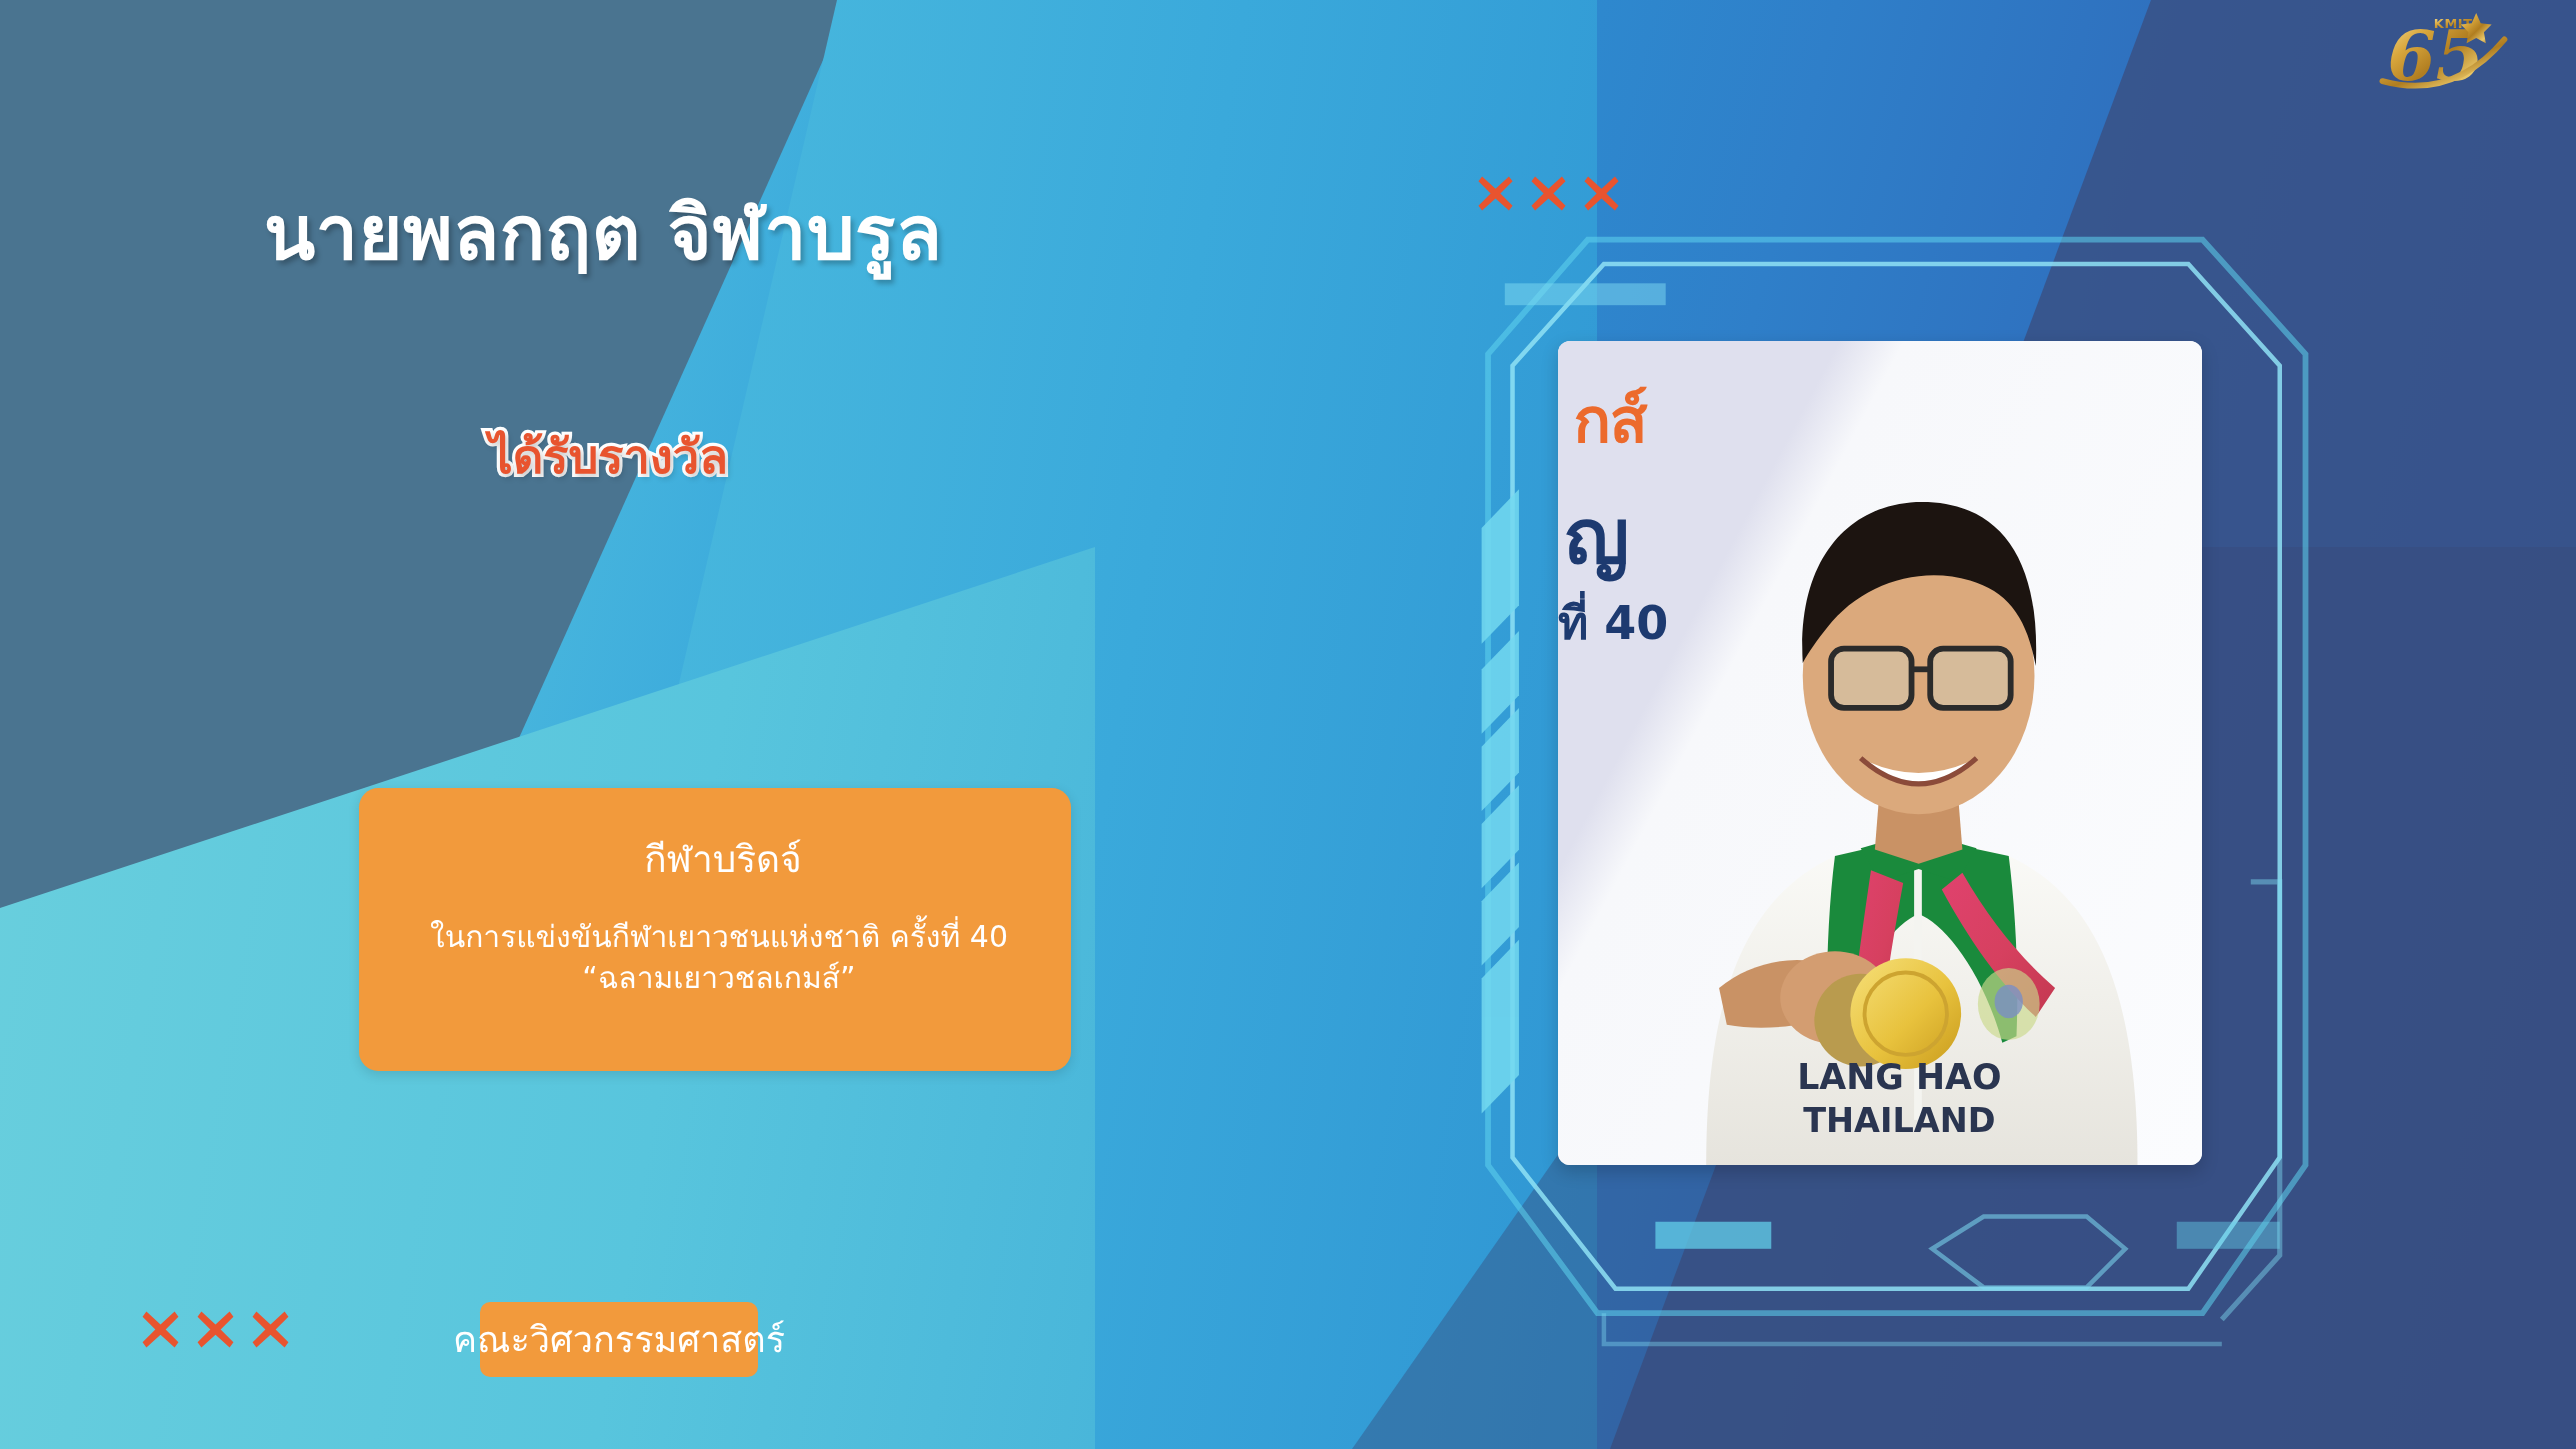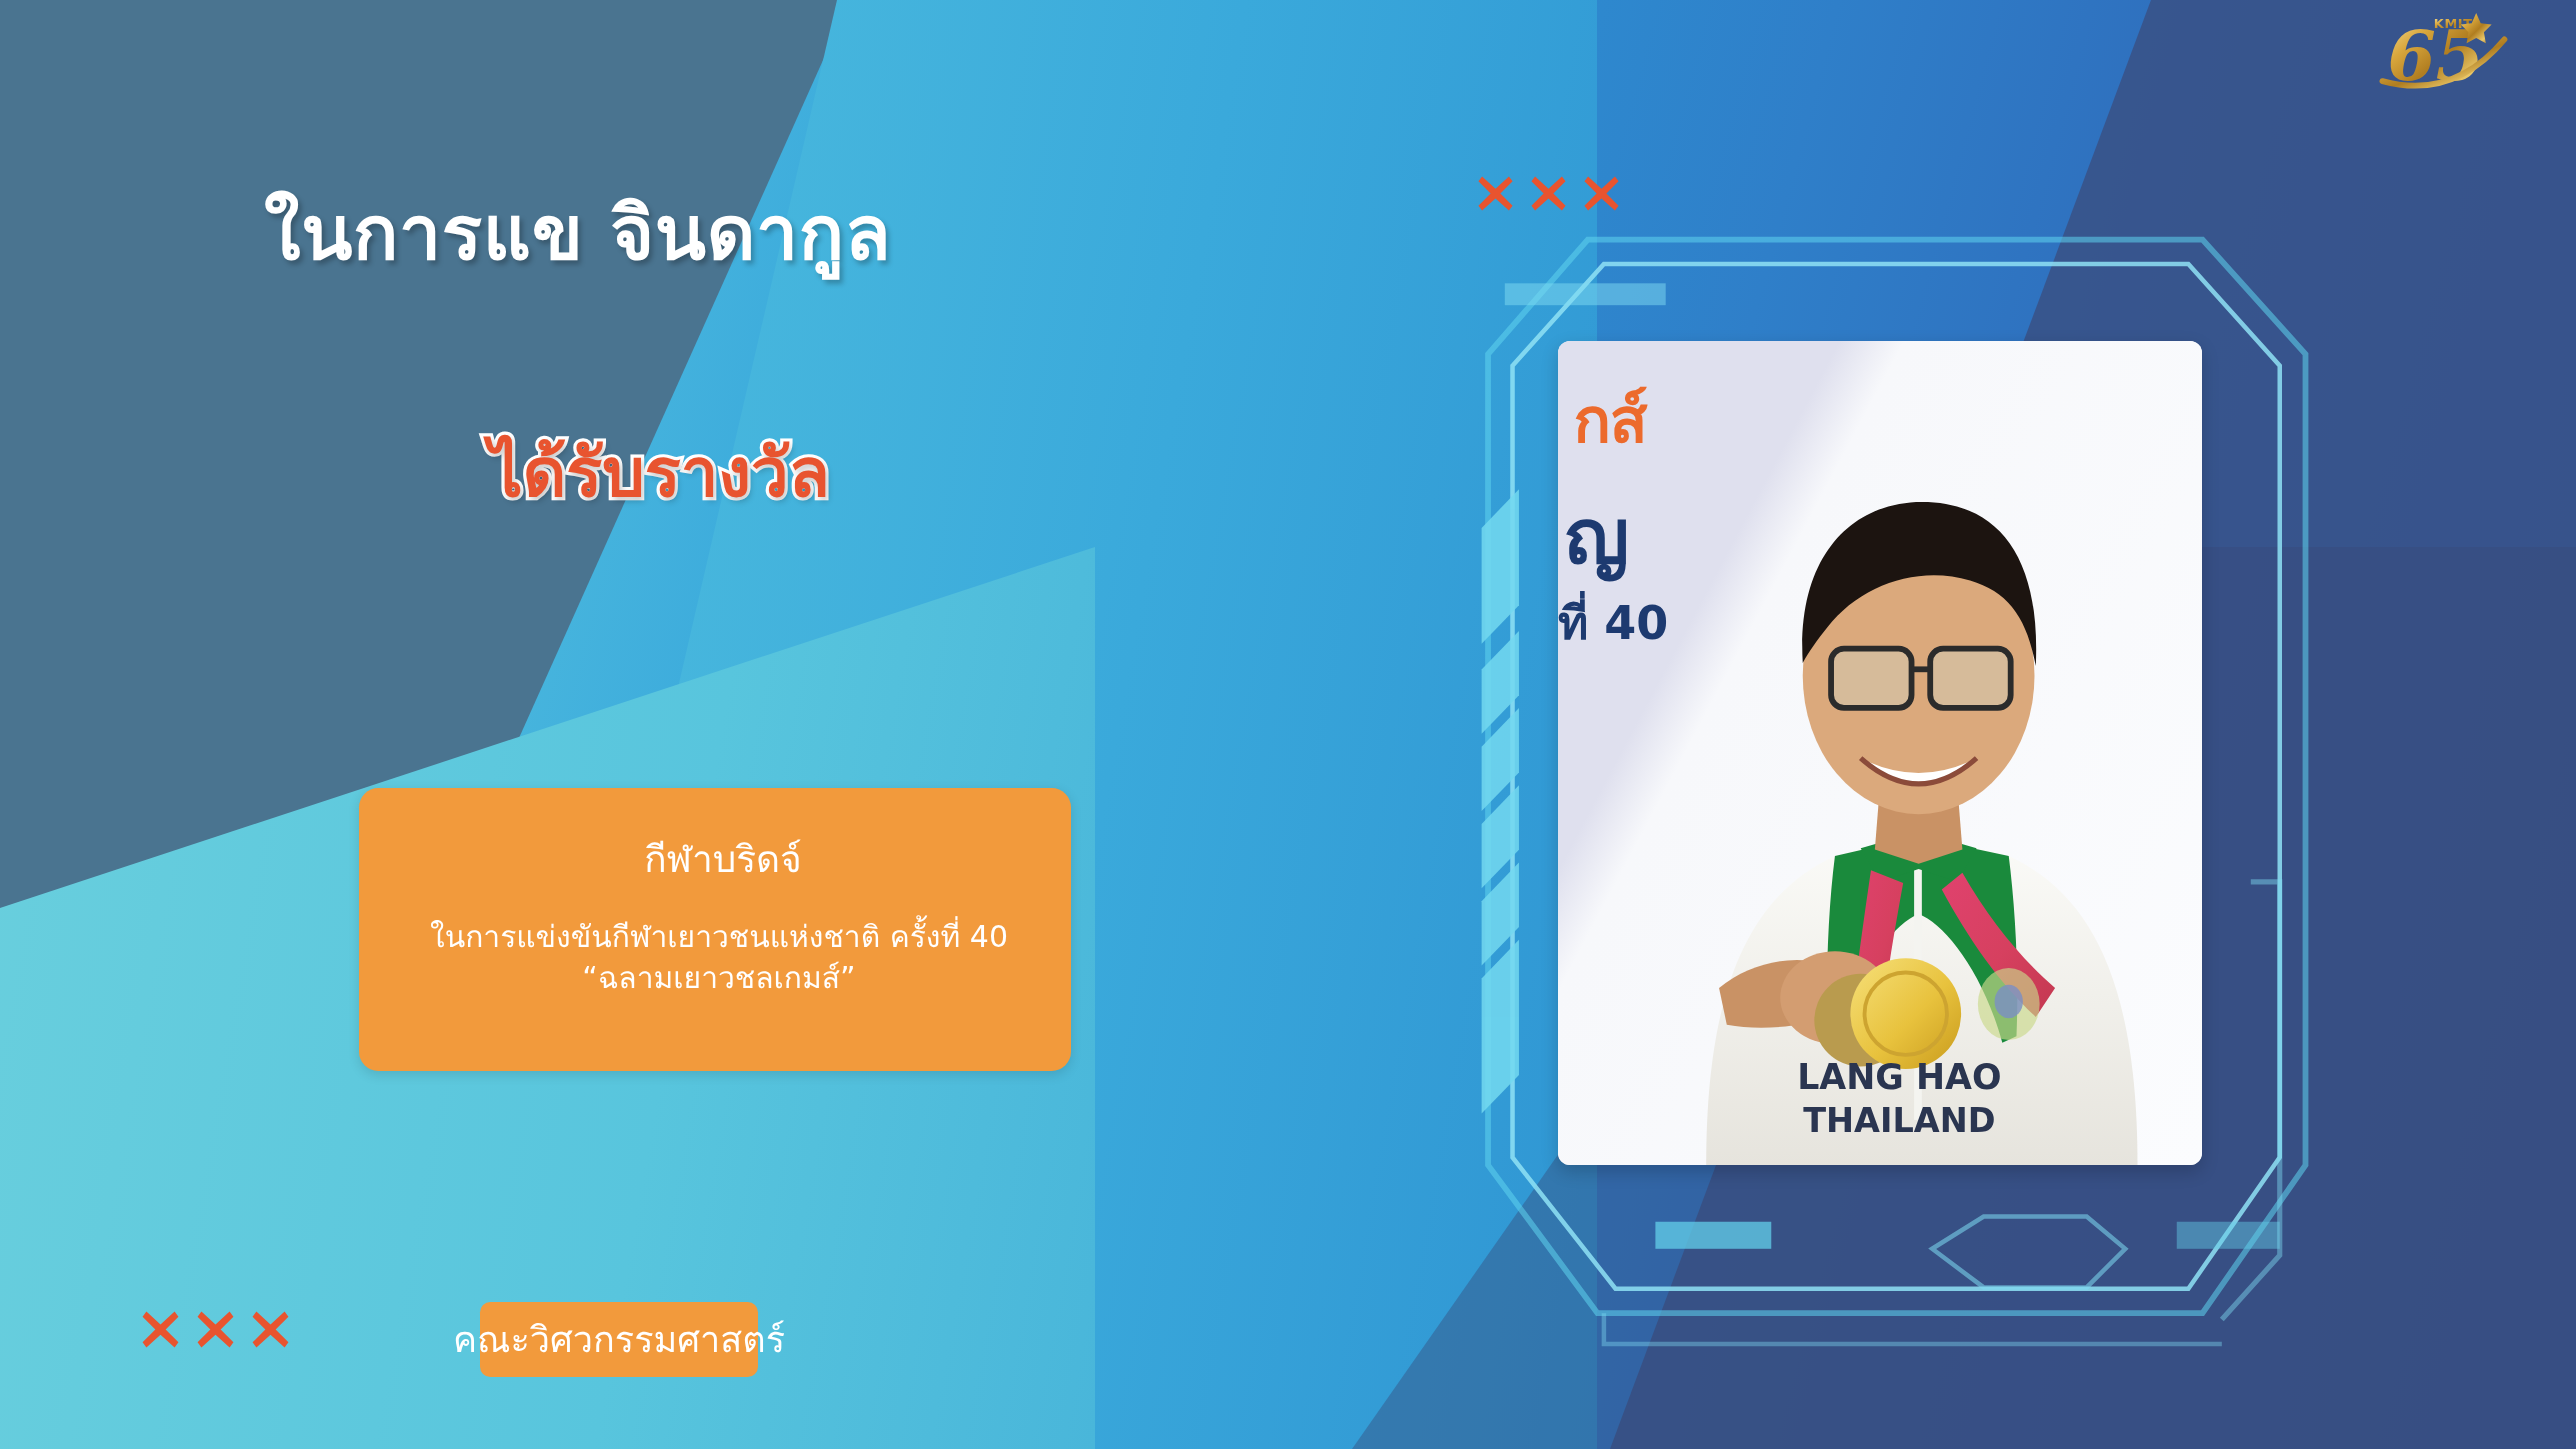--- a/index.html
+++ b/index.html
@@ -83,21 +83,21 @@
     font-size: 75px;
     font-weight: 700;
     color: #ffffff;
     letter-spacing: 0.6px;
     text-shadow: 3.2px 3.9px 5.8px rgba(0,0,0,0.25);
     white-space: nowrap;
   }
   .award-line1 {
     position: absolute;
     left: 489px; top: 419px;
-    font-size: 67px;
+    font-size: 47px;
     font-weight: 700;
     color: #e8542f;
     white-space: nowrap;
     -webkit-text-stroke: 6.4px #ffffff;
     paint-order: stroke fill;
     text-shadow: 2.6px 3.9px 6.4px rgba(0,0,0,0.22);
   }
   .award-line2 {
     position: absolute;
     left: 138px; top: 522px;
@@ -234,21 +234,21 @@
           <stop offset="100%" stop-color="#9e6d18"></stop>
         </linearGradient>
       </defs>
       <text x="18" y="118" font-family="'DejaVu Serif',serif" font-size="108" font-weight="700" fill="url(#gold)" font-style="italic">65</text>
       <text x="90" y="38" font-family="'DejaVu Sans',sans-serif" font-size="20" font-weight="700" fill="url(#gold)" letter-spacing="1">KMITL</text>
       <path d="M10 120 Q120 150 200 55" stroke="url(#gold)" stroke-width="9" fill="none" stroke-linecap="round"></path>
       <path d="M156 14 l7 16 17 2 -12 12 3 17 -15 -8 -15 8 3 -17 -12 -12 17 -2 z" fill="url(#gold)"></path>
     </svg>
   </div>
 
-  <div class="headline">ในการแข จินดากูล</div>
+  <div class="headline">นายพลกฤต จิฬาบรูล</div>
 
   <div class="award-line1">ได้รับรางวัล</div>
 
   <div class="detail-card">
     <div class="detail-sport">กีฬาบริดจ์</div>
     <div class="detail-sub">
       <div>ในการแข่งขันกีฬาเยาวชนแห่งชาติ ครั้งที่ 40</div>
       <div>“ฉลามเยาวชลเกมส์”</div>
     </div>
   </div>

